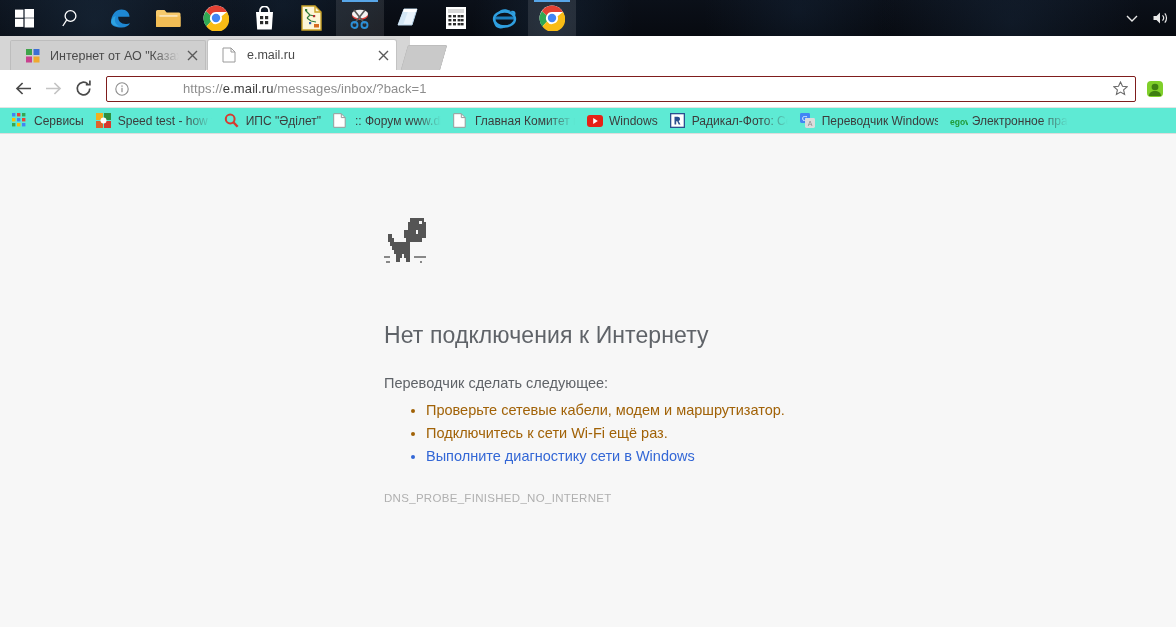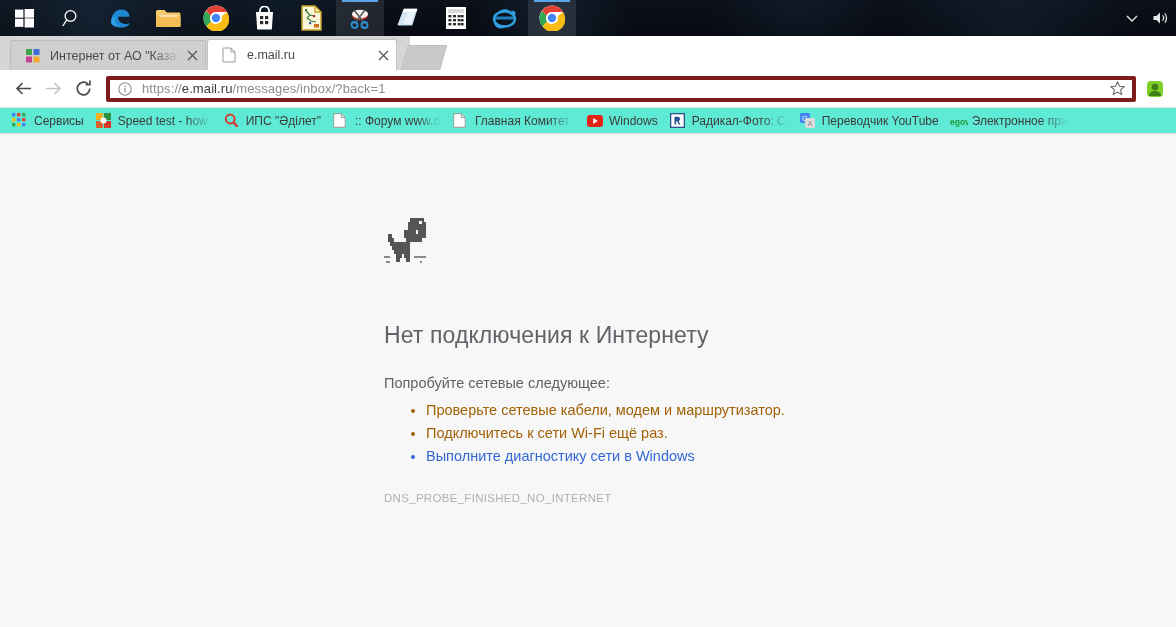--- a/index.html
+++ b/index.html
@@ -109,24 +109,25 @@
   .nav-btn {
     width: 30px; height: 30px;
     display: flex; align-items: center; justify-content: center;
     flex: 0 0 30px;
   }
   .omnibox {
     flex: 1 1 auto;
     height: 26px;
     margin: 0 6px 0 8px;
     background: #ffffff;
-    border: 4px solid #7f1d1d;
+    border: 1px solid #7f1d1d;
     border-radius: 2px;
     display: flex; align-items: center;
     padding: 0 6px 0 8px;
+    gap: 44px;
   }
   .omni-info { flex: 0 0 16px; margin-right: 8px; display:flex; align-items:center; }
   .omni-url {
     flex: 1 1 auto;
     font-size: 13px;
     color: #8d8d8d;
     white-space: nowrap; overflow: hidden;
     letter-spacing: 0.1px;
   }
   .omni-url .host { color: #3c3c3c; }
@@ -510,21 +511,21 @@
 
     <div class="bm">
       <span class="bm-fav">
         <svg width="15" height="15" viewBox="0 0 15 15">
           <rect x="0" y="0" width="10" height="10" rx="1.4" fill="#4285f4"></rect>
           <text x="5" y="7.8" font-size="7.5" fill="#ffffff" text-anchor="middle" font-family="Liberation Sans, sans-serif">G</text>
           <rect x="5" y="5" width="10" height="10" rx="1.4" fill="#dcdcdc"></rect>
           <text x="10" y="13" font-size="7" fill="#8a8a8a" text-anchor="middle" font-family="Liberation Sans, sans-serif">A</text>
         </svg>
       </span>
-      <span class="bm-label">Переводчик YouTube</span>
+      <span class="bm-label">Переводчик Windows</span>
     </div>
 
     <div class="bm clipped" style="max-width:130px">
       <span class="bm-fav">
         <svg width="18" height="10" viewBox="0 0 18 10" style="margin-top:3px">
           <text x="0" y="8" font-size="8.5" font-weight="bold" fill="#1f9c3a" font-family="Liberation Sans, sans-serif">egov</text>
         </svg>
       </span>
       <span class="bm-label">Электронное правит</span>
     </div>
@@ -558,21 +559,21 @@
         <rect x="17.6" y="1.6" width="1.6" height="1.6" fill="#f7f7f7"></rect>
         <g fill="#888888">
           <rect x="0" y="19" width="3" height="1"></rect>
           <rect x="1" y="21.5" width="2.2" height="1"></rect>
           <rect x="15" y="19" width="6" height="1"></rect>
           <rect x="18" y="21.5" width="1.2" height="1"></rect>
         </g>
       </svg>
 
       <h1 class="err-title">Нет подключения к Интернету</h1>
-      <p class="err-sub">Попробуйте сетевые следующее:</p>
+      <p class="err-sub">Переводчик сделать следующее:</p>
       <ul class="err-list">
         <li>Проверьте сетевые кабели, модем и маршрутизатор.</li>
         <li>Подключитесь к сети Wi-Fi ещё раз.</li>
         <li class="link">Выполните диагностику сети в Windows</li>
       </ul>
       <div class="err-code">DNS_PROBE_FINISHED_NO_INTERNET</div>
     </div>
   </div>
 </div>
 

